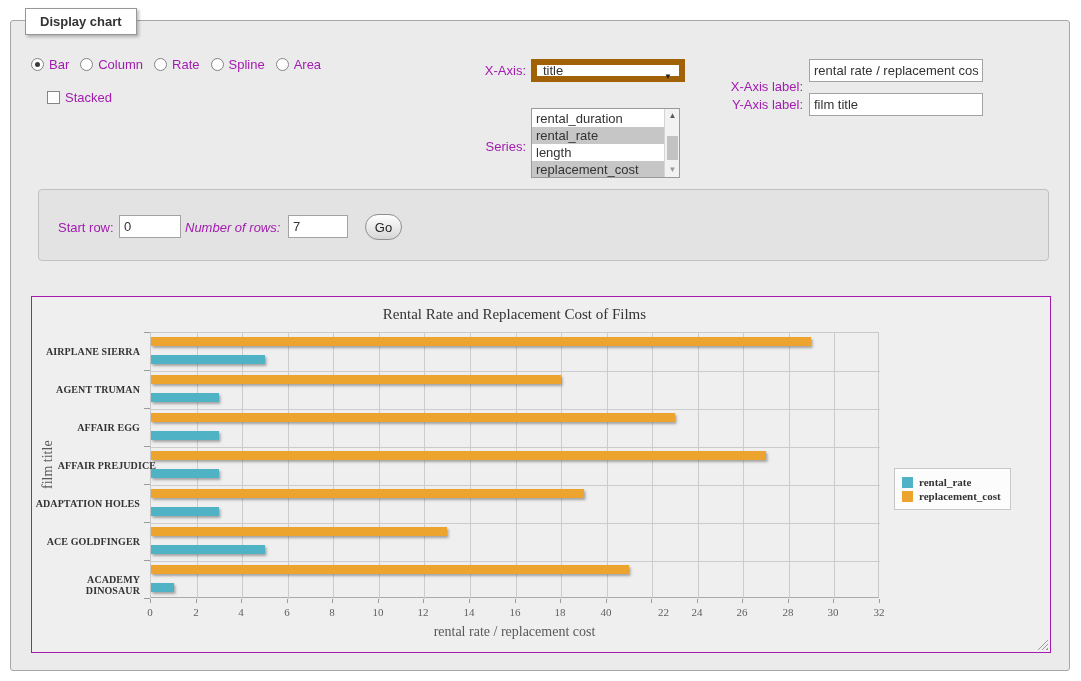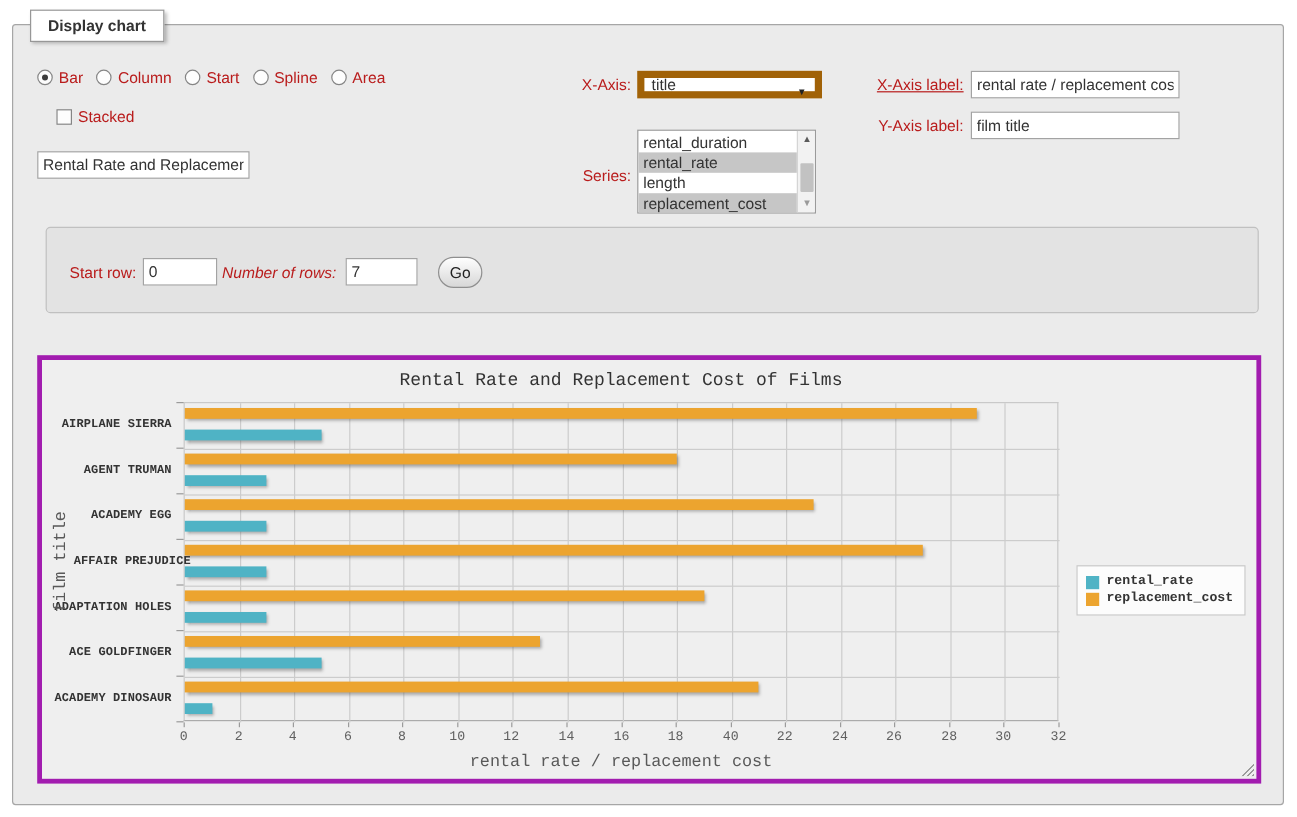--- a/index.html
+++ b/index.html
@@ -9,21 +9,21 @@
   .abs { position:absolute; }
 
   
   .frame { position:absolute; left:10px; top:20px; width:1060px; height:651px;
            background:#ebebeb; border:1px solid #a6a6a6; border-radius:3px; }
   .legend-box { position:absolute; left:14px; top:-13px; background:#ffffff;
                 border:1px solid #979797; padding:5px 14px; font-size:13px; font-weight:bold;
                 color:#333; box-shadow:2px 2px 3px rgba(0,0,0,0.25); }
 
   
-  .lbl { font-size:13px; color:#b91c1c; white-space:nowrap; }
+  .lbl { font-size:13px; color:#a21caf; white-space:nowrap; }
   .lbl-r { text-align:right; }
   .txt { font-size:13px; color:#333; background:#fff; border:1px solid #a3a3a3;
          padding:0 4px; height:23px; font-family:"Liberation Sans",sans-serif; }
   .radio-row { display:flex; align-items:center; }
   .radio-item { display:flex; align-items:center; margin-right:11px; cursor:default; }
   .radio { width:13px; height:13px; border:1px solid #858585; border-radius:50%;
            background:#fdfdfd; margin-right:5px; position:relative; flex:0 0 auto; }
   .radio.checked::after { content:""; position:absolute; left:3px; top:3px; width:5px; height:5px;
            border-radius:50%; background:#3c3c3c; }
   .checkbox { width:13px; height:13px; border:1px solid #858585; background:#fdfdfd;
@@ -46,21 +46,21 @@
   .sb .thumb { position:absolute; left:2px; width:11px; background:#c2c2c2; border-radius:1px; }
 
   .inner-panel { position:absolute; left:27px; top:168px; width:1011px; height:72px;
         background:#e3e3e3; border:1px solid #c0c0c0; border-radius:4px; }
   .go-btn { position:absolute; width:37px; height:26px; border-radius:13px;
         background:linear-gradient(#fefefe,#d7d7d7); border:1px solid #8f8f8f;
         font-size:13px; color:#222; font-family:"Liberation Sans",sans-serif; cursor:pointer; }
 
   
   .chart-panel { position:absolute; left:20px; top:275px; width:1020px; height:357px;
-        background:#efefef; border:4px solid #a21caf; font-family:Liberation Mono, monospace; }
+        background:#efefef; border:1px solid #a21caf; font-family:Liberation Serif, serif; }
   .chart-title { position:absolute; text-align:center; font-size:15px; color:#333; }
   .plot { position:absolute; border:1px solid #c9c9c9; border-bottom-color:#ababab; }
   .vgrid { position:absolute; width:1px; background:#cccccc; }
   .hgrid { position:absolute; height:1px; background:#cccccc; }
   .bar { position:absolute; box-shadow:1.5px 2px 2.5px rgba(90,90,90,0.5); }
   .cat-label { position:absolute; text-align:right; font-size:10px; font-weight:700; color:#333;
         letter-spacing:0.1px; }
   .cat-tick { position:absolute; height:1px; background:#9b9b9b; }
   .x-tickmark { position:absolute; width:1px; height:4px; background:#9b9b9b; }
   .x-ticklabel { position:absolute; text-align:center; font-size:11px; color:#606060; }
@@ -87,38 +87,37 @@
         <span class="radio-item">
           <span class="radio checked"></span>
           <span class="lbl">Bar</span>
         </span>
         <span class="radio-item">
           <span class="radio"></span>
           <span class="lbl">Column</span>
         </span>
         <span class="radio-item">
           <span class="radio"></span>
-          <span class="lbl">Start</span>
+          <span class="lbl">Rate</span>
         </span>
         <span class="radio-item">
           <span class="radio"></span>
           <span class="lbl">Spline</span>
         </span>
         <span class="radio-item">
           <span class="radio"></span>
           <span class="lbl">Area</span>
         </span>
       </div>
 
     <div class="check-item abs" style="left:20px; top:69px;">
       <span class="checkbox" id="stacked-box"></span>
       <span class="lbl">Stacked</span>
     </div>
 
-    <input class="txt abs" style="left: 20px; top: 105px; width: 177px;" value="Rental Rate and Replacemer">
 
     <span class="lbl lbl-r abs" style="left:455px; top:42px; width:60px;">X-Axis:</span>
     <div class="fake-select abs" style="left:520px; top:38px; width:154px;">
       <span>title</span>
       <span class="arrow">▼</span>
     </div>
 
     <span class="lbl lbl-r abs" style="left:455px; top:118px; width:60px;">Series:</span>
     <div class="series-list abs" style="left:520px; top:64px; width:149px; height:70px;">
       <div class="series-opts" id="series-opts">
@@ -127,21 +126,21 @@
           <div class="opt">length</div>
           <div class="opt sel">replacement_cost</div>
         </div>
       <div class="sb">
         <div class="up">▲</div>
         <div class="thumb" style="top:27px; height:24px;"></div>
         <div class="dn">▼</div>
       </div>
     </div>
 
-    <span class="lbl lbl-r abs" style="left:712px; top:42px; width:80px;text-decoration:underline;">X-Axis label:</span>
+    <span class="lbl lbl-r abs" style="left:712px; top:58px; width:80px;">X-Axis label:</span>
     <input class="txt abs" style="left: 798px; top: 38px; width: 174px;" value="rental rate / replacement cost">
     <span class="lbl lbl-r abs" style="left:712px; top:76px; width:80px;">Y-Axis label:</span>
     <input class="txt abs" style="left: 798px; top: 72px; width: 174px;" value="film title">
 
     <div class="inner-panel">
       <span class="lbl abs" style="left:19px; top:30px;">Start row:</span>
       <input class="txt abs" style="left: 80px; top: 25px; width: 62px;" value="0">
       <span class="lbl abs" style="left:146px; top:30px;font-style:italic;">Number of rows:</span>
       <input class="txt abs" style="left: 249px; top: 25px; width: 60px;" value="7">
       <button class="go-btn" style="left:326px; top:24px;">Go</button>
@@ -175,21 +174,21 @@
         </div>
         <div class="cat-tick" style="left: 112px; top: 35px; width: 6px;"></div>
         <div class="cat-label" style="left: 0px; top: 49px; width: 108px;">AIRPLANE SIERRA</div>
         <div class="bar" style="left: 119px; top: 40px; width: 660px; height: 9px; background: rgb(236, 164, 47);"></div>
         <div class="bar" style="left: 119px; top: 58px; width: 114px; height: 9px; background: rgb(79, 179, 197);"></div>
         <div class="cat-tick" style="left: 112px; top: 73px; width: 6px;"></div>
         <div class="cat-label" style="left: 0px; top: 87px; width: 108px;">AGENT TRUMAN</div>
         <div class="bar" style="left: 119px; top: 78px; width: 410px; height: 9px; background: rgb(236, 164, 47);"></div>
         <div class="bar" style="left: 119px; top: 96px; width: 68px; height: 9px; background: rgb(79, 179, 197);"></div>
         <div class="cat-tick" style="left: 112px; top: 111px; width: 6px;"></div>
-        <div class="cat-label" style="left: 0px; top: 125px; width: 108px;">ACADEMY EGG</div>
+        <div class="cat-label" style="left: 0px; top: 125px; width: 108px;">AFFAIR EGG</div>
         <div class="bar" style="left: 119px; top: 116px; width: 524px; height: 9px; background: rgb(236, 164, 47);"></div>
         <div class="bar" style="left: 119px; top: 134px; width: 68px; height: 9px; background: rgb(79, 179, 197);"></div>
         <div class="cat-tick" style="left: 112px; top: 149px; width: 6px;"></div>
         <div class="cat-label" style="left: 16px; top: 163px; width: 108px;">AFFAIR PREJUDICE</div>
         <div class="bar" style="left: 119px; top: 154px; width: 615px; height: 9px; background: rgb(236, 164, 47);"></div>
         <div class="bar" style="left: 119px; top: 172px; width: 68px; height: 9px; background: rgb(79, 179, 197);"></div>
         <div class="cat-tick" style="left: 112px; top: 187px; width: 6px;"></div>
         <div class="cat-label" style="left: 0px; top: 201px; width: 108px;">ADAPTATION HOLES</div>
         <div class="bar" style="left: 119px; top: 192px; width: 433px; height: 9px; background: rgb(236, 164, 47);"></div>
         <div class="bar" style="left: 119px; top: 210px; width: 68px; height: 9px; background: rgb(79, 179, 197);"></div>
@@ -218,21 +217,21 @@
         <div class="x-ticklabel" style="left: 373px; top: 309px; width: 36px;">12</div>
         <div class="x-tickmark" style="left: 437px; top: 302px;"></div>
         <div class="x-ticklabel" style="left: 419px; top: 309px; width: 36px; text-align: center;">14</div>
         <div class="x-tickmark" style="left: 483px; top: 302px;"></div>
         <div class="x-ticklabel" style="left: 465px; top: 309px; width: 36px;">16</div>
         <div class="x-tickmark" style="left: 528px; top: 302px;"></div>
         <div class="x-ticklabel" style="left: 510px; top: 309px; width: 36px;">18</div>
         <div class="x-tickmark" style="left: 574px; top: 302px;"></div>
         <div class="x-ticklabel" style="left: 556px; top: 309px; width: 36px;">40</div>
         <div class="x-tickmark" style="left: 619px; top: 302px;"></div>
-        <div class="x-ticklabel" style="left: 601px; top: 309px; width: 36px;">22</div>
+        <div class="x-ticklabel" style="left: 601px; top: 309px; width: 36px; text-align: right;">22</div>
         <div class="x-tickmark" style="left: 665px; top: 302px;"></div>
         <div class="x-ticklabel" style="left: 647px; top: 309px; width: 36px;">24</div>
         <div class="x-tickmark" style="left: 710px; top: 302px;"></div>
         <div class="x-ticklabel" style="left: 692px; top: 309px; width: 36px;">26</div>
         <div class="x-tickmark" style="left: 756px; top: 302px;"></div>
         <div class="x-ticklabel" style="left: 738px; top: 309px; width: 36px;">28</div>
         <div class="x-tickmark" style="left: 801px; top: 302px;"></div>
         <div class="x-ticklabel" style="left: 783px; top: 309px; width: 36px;">30</div>
         <div class="x-tickmark" style="left: 847px; top: 302px;"></div>
         <div class="x-ticklabel" style="left: 829px; top: 309px; width: 36px;">32</div>

